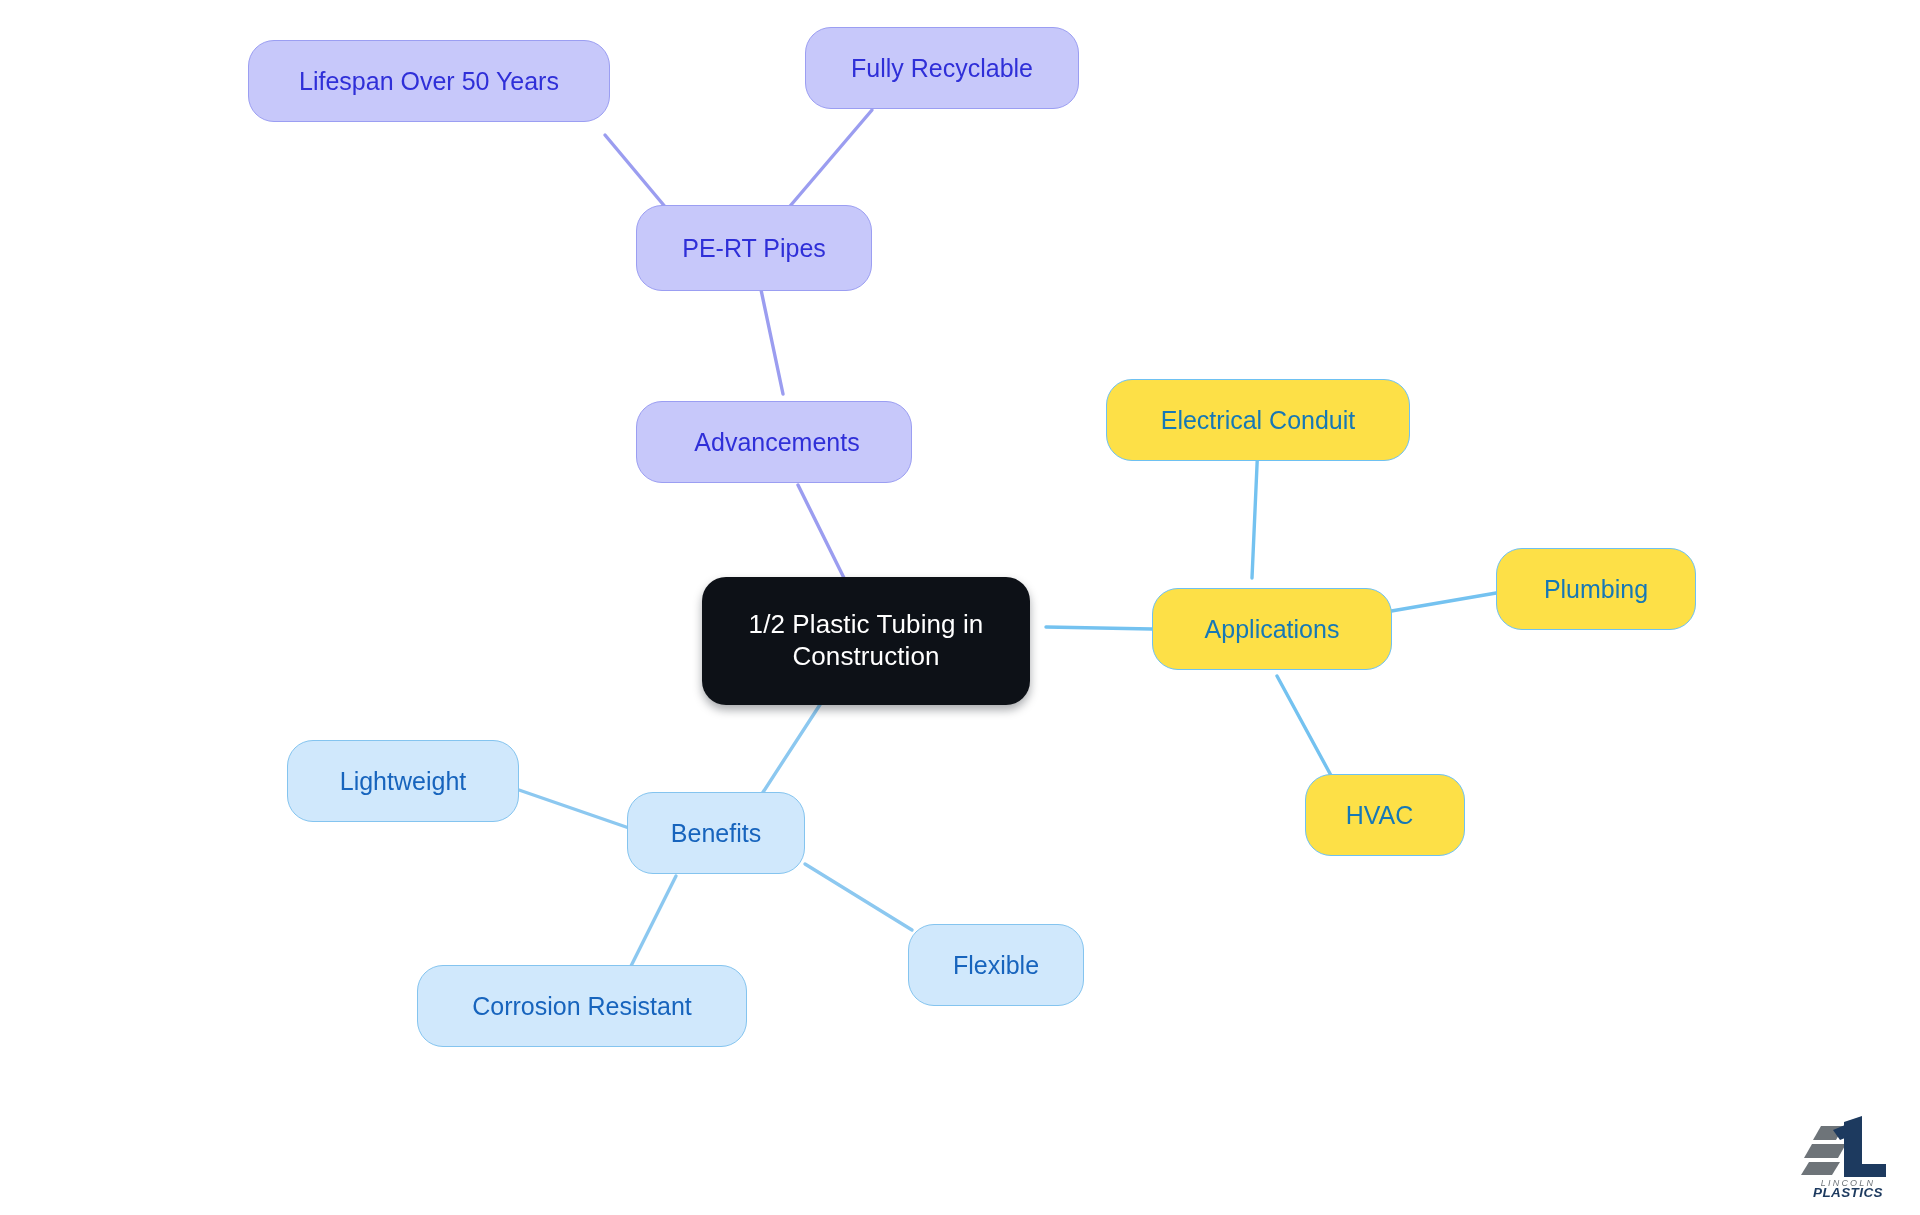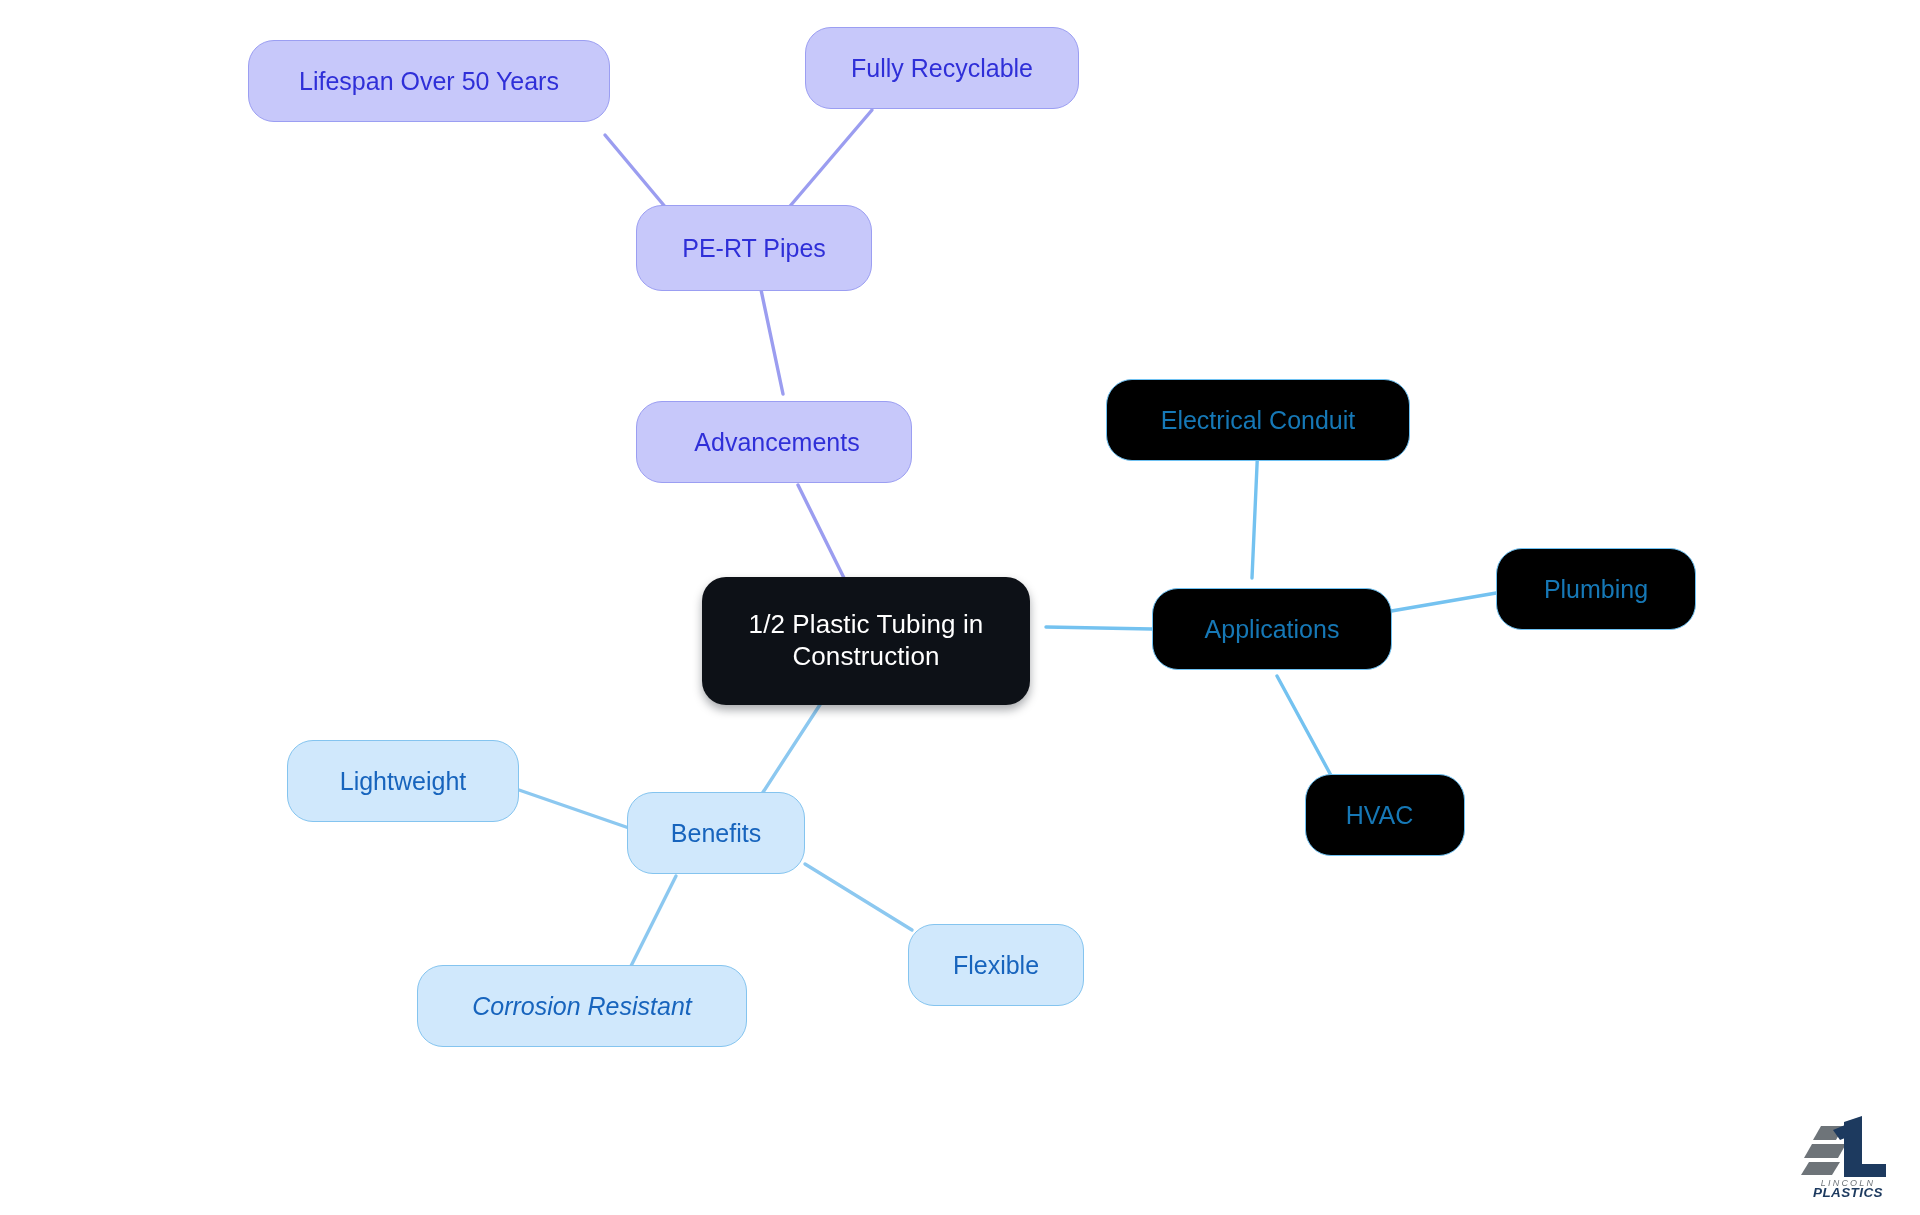--- a/index.html
+++ b/index.html
@@ -51,21 +51,21 @@
   }
   
   .node.purple {
     background: #c7c8fa;
     border: 1.6px solid #9b9ef2;
     color: #2f2fd8;
     font-size: 25px;
   }
   
   .node.blue {
-    background: #000000;
+    background: #fde047;
     border: 1.6px solid #6ec1f2;
     color: #1678b6;
     font-size: 25px;
   }
   
   .node.lightblue {
     background: #d0e8fc;
     border: 1.6px solid #84c4ef;
     color: #1764bd;
     font-size: 25px;
@@ -138,21 +138,21 @@
   </div>
 
   <div class="node lightblue" style="left:287px; top:740px; width:232px; height:82px;">
     <span>Lightweight</span>
   </div>
 
   <div class="node lightblue" style="left:627px; top:792px; width:178px; height:82px;">
     <span>Benefits</span>
   </div>
 
-  <div class="node lightblue" style="left:417px; top:965px; width:330px; height:82px;font-style:italic;">
+  <div class="node lightblue" style="left:417px; top:965px; width:330px; height:82px;">
     <span>Corrosion Resistant</span>
   </div>
 
   <div class="node lightblue" style="left:908px; top:924px; width:176px; height:82px;">
     <span>Flexible</span>
   </div>
 
   <div class="logo" style="left:1800px; top:1114px;">
     <svg viewBox="0 0 96 84" width="96" height="84" xmlns="http://www.w3.org/2000/svg">
 

